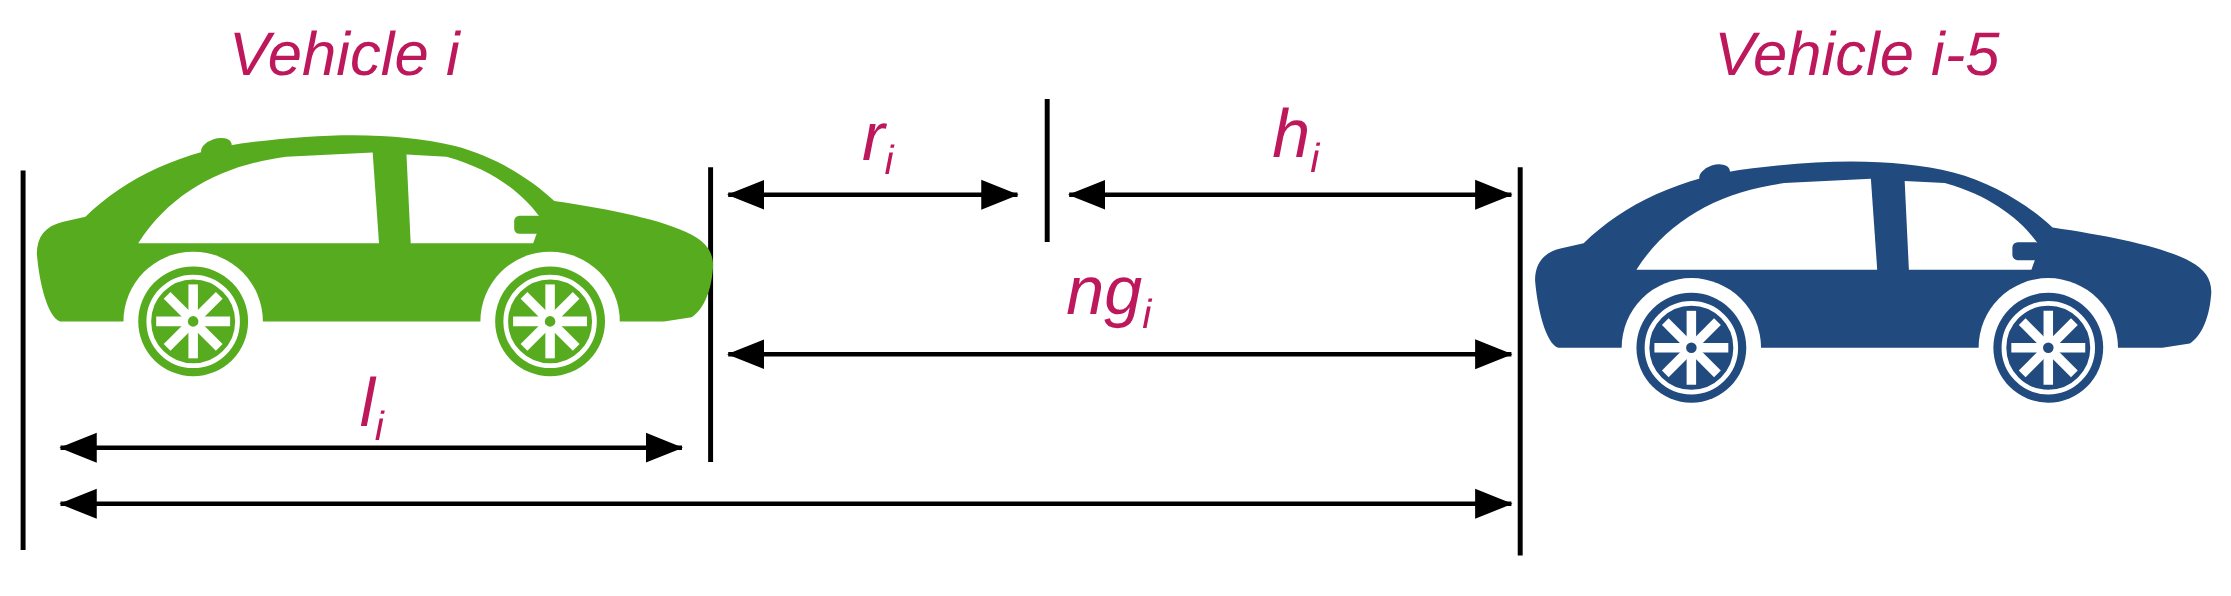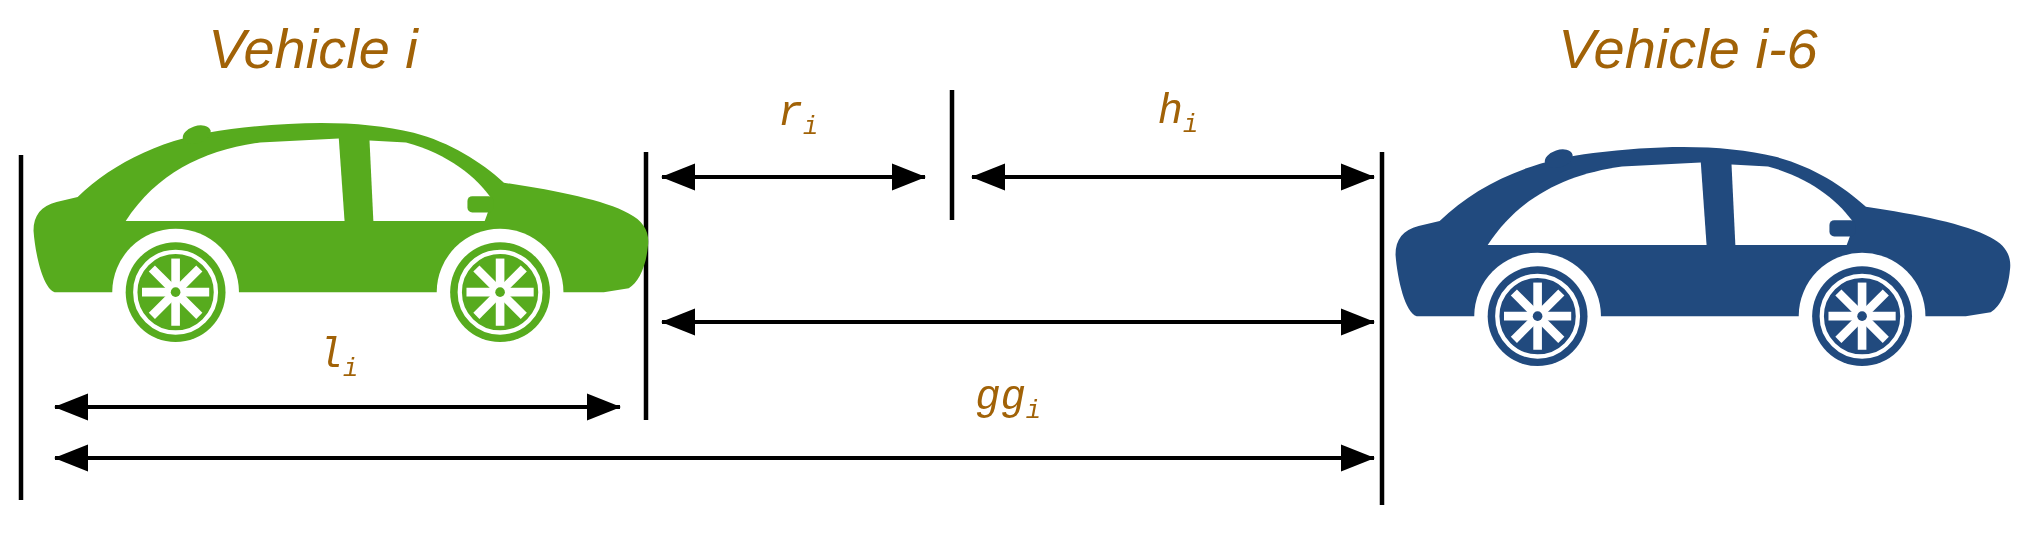--- a/index.html
+++ b/index.html
@@ -3,43 +3,42 @@
 <meta charset="utf-8">
 <style>
   html,body { margin:0; padding:0; background:#ffffff; }
   .canvas {
     position:relative;
     width:2028px;
     height:542px;
     background:#ffffff;
     overflow:hidden;
     font-family:"Liberation Sans", sans-serif;
-    color:#a16207;
+    color:#be185d;
   }
   .layer {
     position:absolute;
     left:0; top:0;
     width:2028px; height:542px;
   }
   .vtitle {
     position:absolute;
     transform:translateX(-50%);
     font-style:italic;
     font-size:56px;
     line-height:1.05;
     white-space:nowrap;
   }
   .dim {
     position:absolute;
     transform:translateX(-50%);
     font-style:italic;
-    font-size:42px;
+    font-size:62px;
     line-height:1.05;
     white-space:nowrap;
-    font-family:Liberation Mono, monospace;
   }
   .dim sub {
     font-size:0.60em;
     line-height:0;
   }
 </style>
 </head>
 <body>
 
 <div class="canvas">
@@ -97,24 +96,24 @@
       <line x1="662" y1="322" x2="1374" y2="322" marker-start="url(#ah)" marker-end="url(#ah)"></line>
       <line x1="55" y1="407" x2="620" y2="407" marker-start="url(#ah)" marker-end="url(#ah)"></line>
       <line x1="55" y1="458" x2="1374" y2="458" marker-start="url(#ah)" marker-end="url(#ah)"></line>
     </g>
 
     <use href="#sedan" transform="translate(22,104) scale(0.96)" fill="#57ab1e"></use>
     <use href="#sedan" transform="translate(1384,128) scale(0.96)" fill="#214a7e"></use>
   </svg>
 
   <div class="vtitle" style="left:313px; top:20px;">Vehicle i</div>
-  <div class="vtitle" style="left:1688px; top:20px;">Vehicle i-6</div>
+  <div class="vtitle" style="left:1688px; top:20px;">Vehicle i-5</div>
 
   <div class="dim" style="left:798px; top:92px;"><span>r</span><sub>i</sub></div>
 
   <div class="dim" style="left:1178px; top:90px;text-align:right;"><span>h</span><sub>i</sub></div>
 
+  <div class="dim" style="left:1008px; top:232px;"><span>ng</span><sub>i</sub></div>
 
-  <div class="dim" style="left:1008px; top:376px;"><span>gg</span><sub>i</sub></div>
 
   <div class="dim" style="left:338px; top:334px;"><span>l</span><sub>i</sub></div>
 
 </div>
 
 </body></html>

